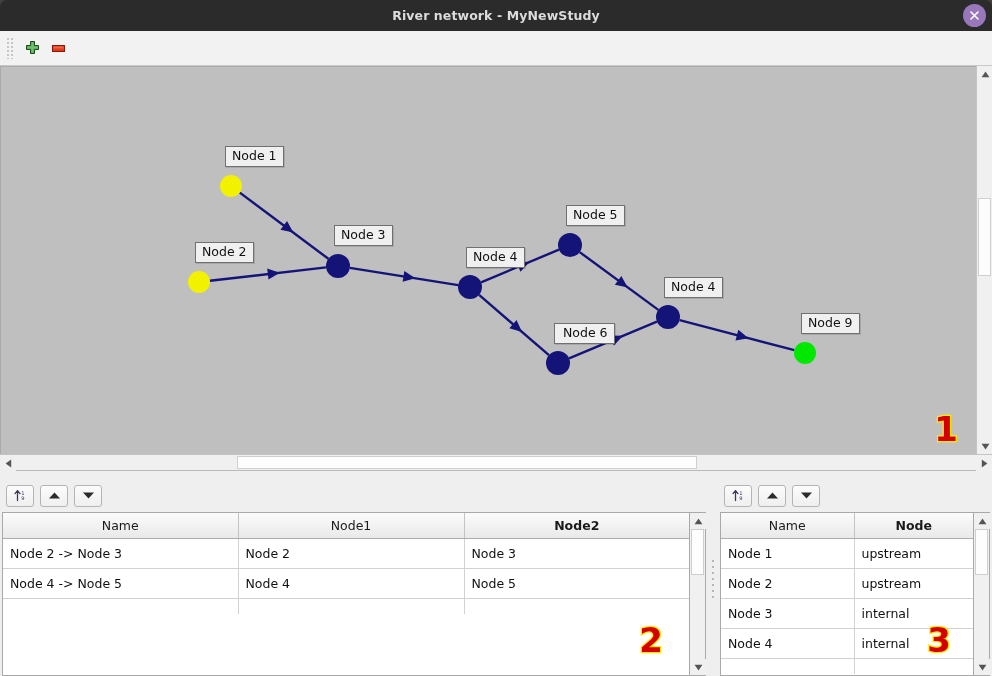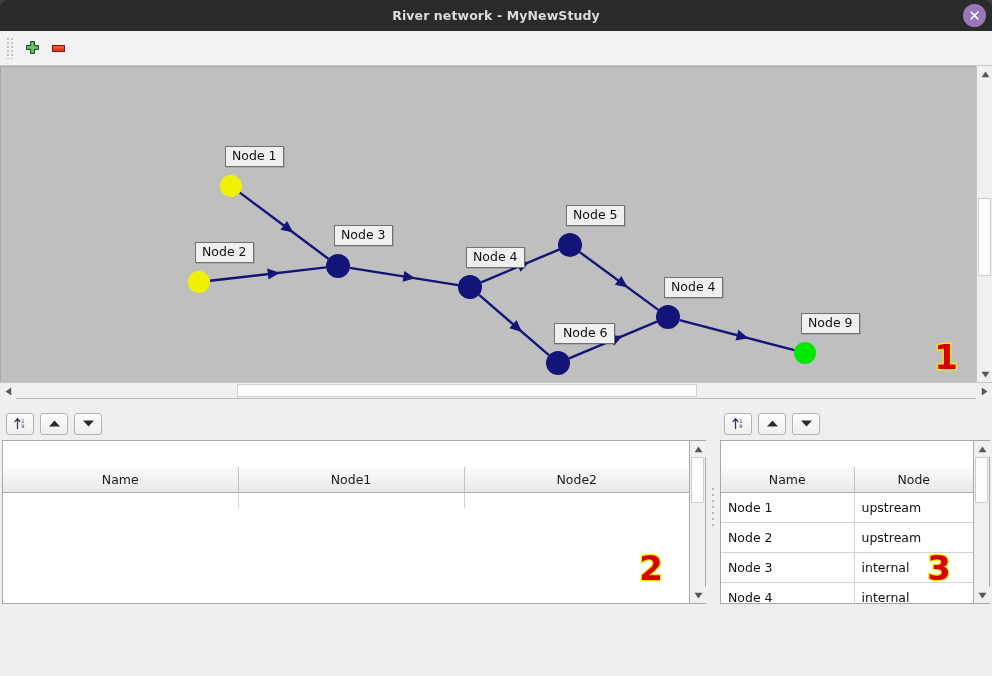--- a/index.html
+++ b/index.html
@@ -5,21 +5,21 @@
   * { box-sizing: border-box; }
   html, body {
     margin: 0; padding: 0;
     width: 992px; height: 676px;
     font-family: "DejaVu Sans", "Liberation Sans", sans-serif;
     overflow: hidden;
     background: #eeeeee;
   }
   #app {
     position: relative;
-    width: 992px; height: 604px;
+    width: 992px; height: 676px;
     background: #404040;
     display: flex;
     flex-direction: column;
   }
 
   
   .titlebar {
     position: relative;
     height: 31px;
     background: #2b2b2b;
@@ -224,35 +224,34 @@
     border: 1px solid #a9a9a9;
     overflow: hidden;
     position: relative;
   }
   table.grid {
     width: 100%;
     border-collapse: collapse;
     table-layout: fixed;
     font-size: 12.5px;
     color: #111;
-    margin-top: 26px;
   }
   table.grid th {
     height: 25px;
     background: linear-gradient(#fbfbfb,#e9e9e9);
     border-right: 1px solid #c3c3c3;
     border-bottom: 1px solid #adadad;
     font-weight: normal;
     font-size: 12.5px;
     color: #1a1a1a;
     text-align: center;
     user-select: none;
     cursor: pointer;
   }
-  table.grid th:last-child { border-right: none; }
+  table.grid th:last-child { border-right: none; font-weight: bold; }
   table.grid td {
     height: 30px;
     border-right: 1px solid #d2d2d2;
     border-bottom: 1px solid #d2d2d2;
     padding: 0 0 0 7px;
     white-space: nowrap;
     overflow: hidden;
     text-overflow: ellipsis;
     background: #fff;
   }
@@ -406,20 +405,30 @@
                 <col>
               </colgroup>
             <thead>
                 <tr id="reaches-head">
                   <th>Name</th>
                   <th>Node1</th>
                   <th>Node2</th>
                 </tr>
               </thead>
             <tbody id="reaches-body">
+                <tr>
+                  <td>Node 2 -&gt; Node 3</td>
+                  <td>Node 2</td>
+                  <td>Node 3</td>
+                </tr>
+                <tr>
+                  <td>Node 4 -&gt; Node 5</td>
+                  <td>Node 4</td>
+                  <td>Node 5</td>
+                </tr>
                 <tr class="spacer">
                   <td></td>
                   <td></td>
                   <td></td>
                 </tr>
               </tbody>
           </table>
           <div class="annot" style="position:absolute; right:26px; bottom:18px;">2</div>
         </div>
         <div class="tbl-vsb">

